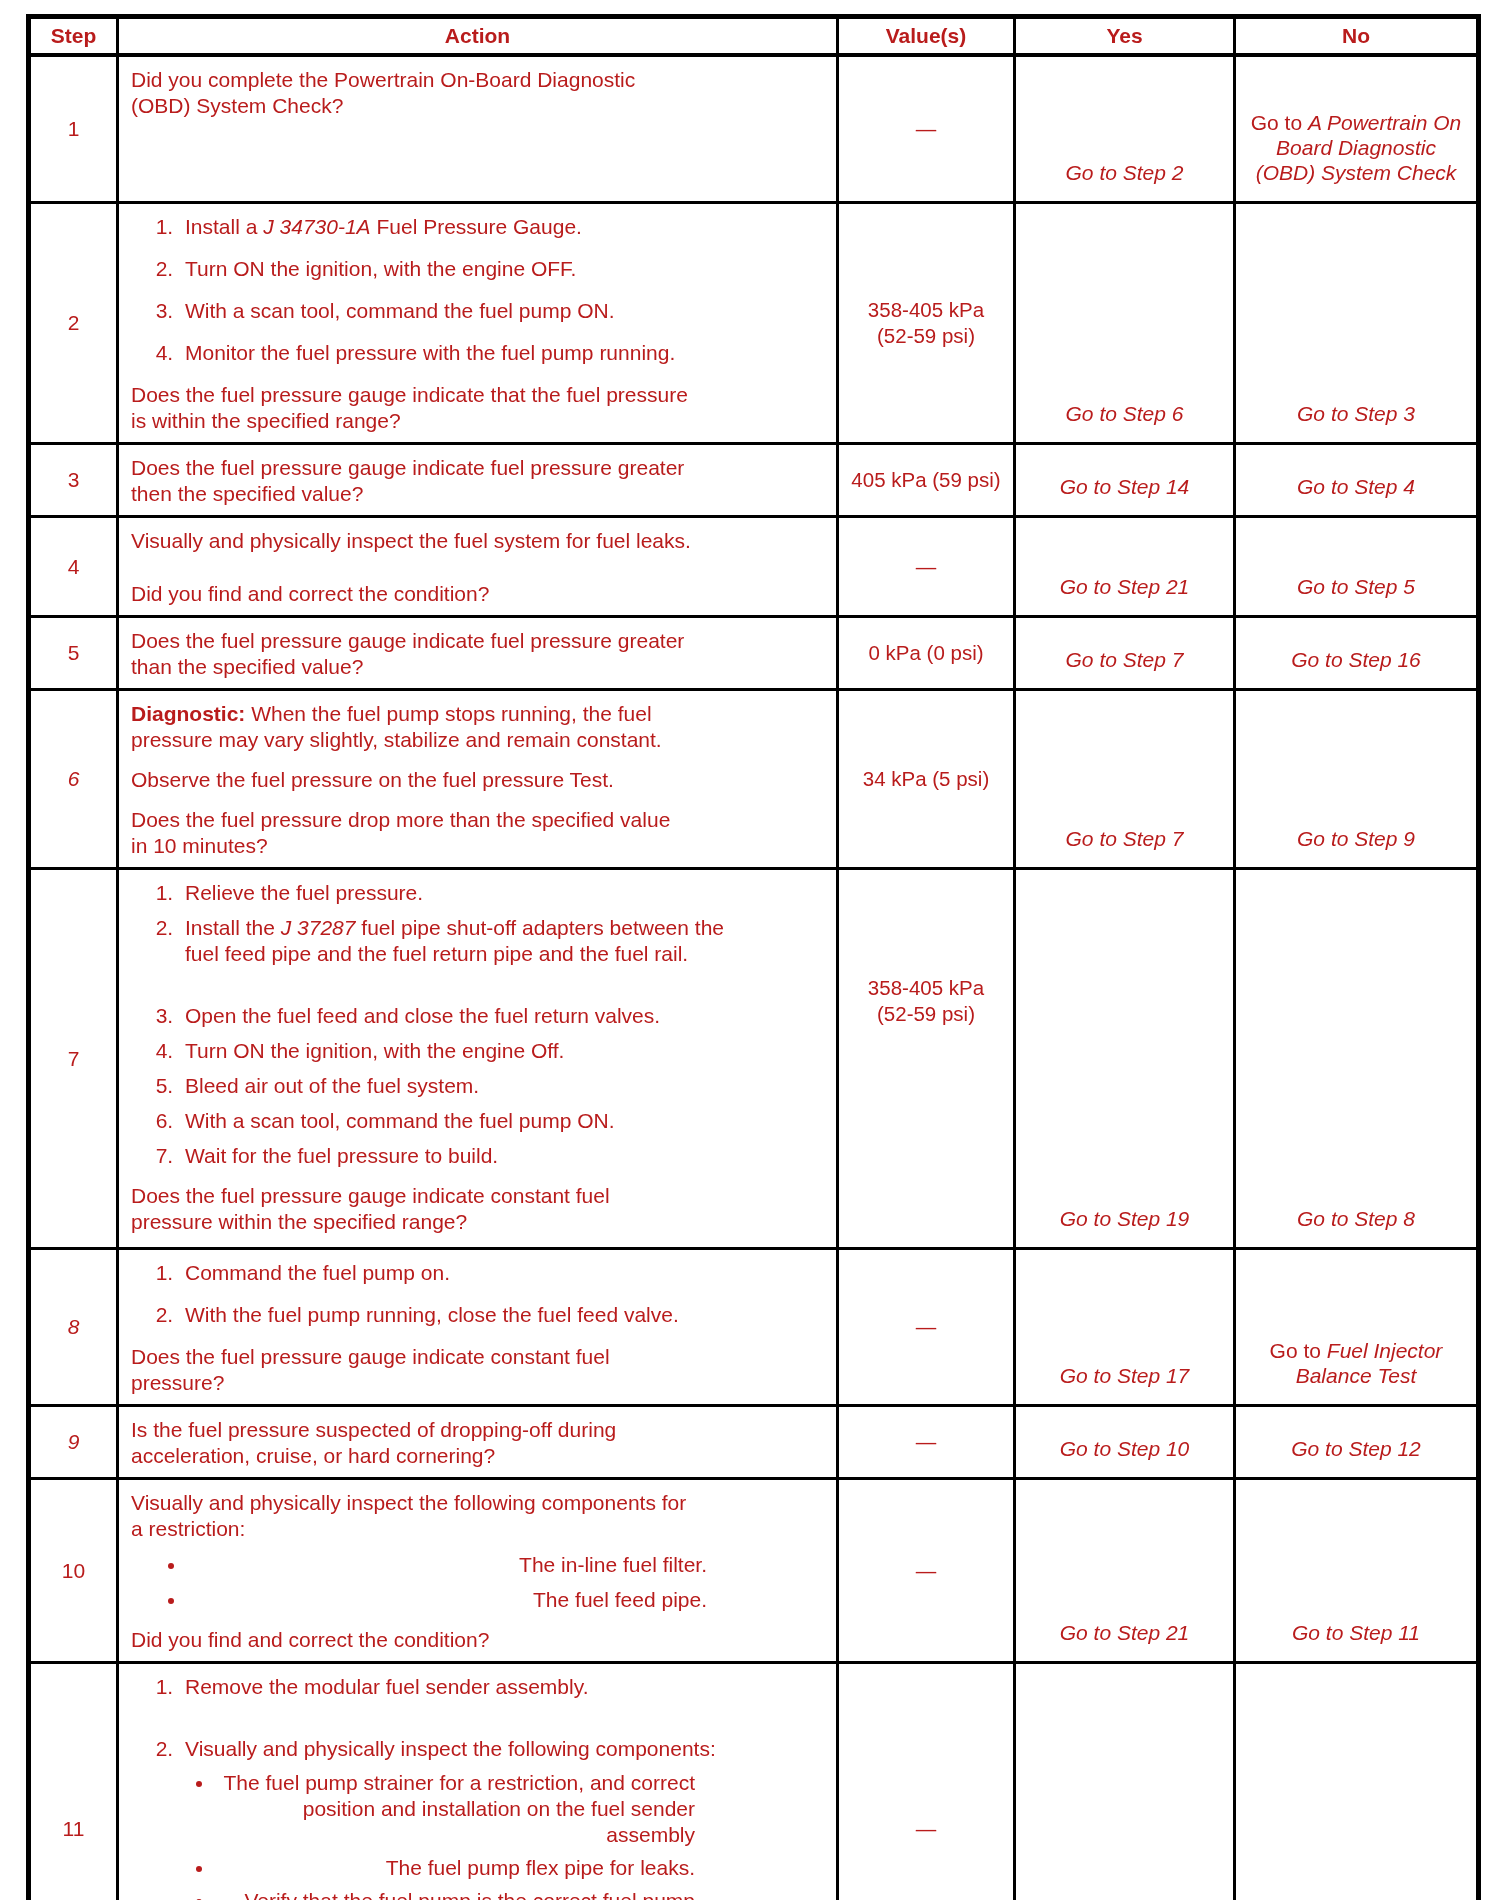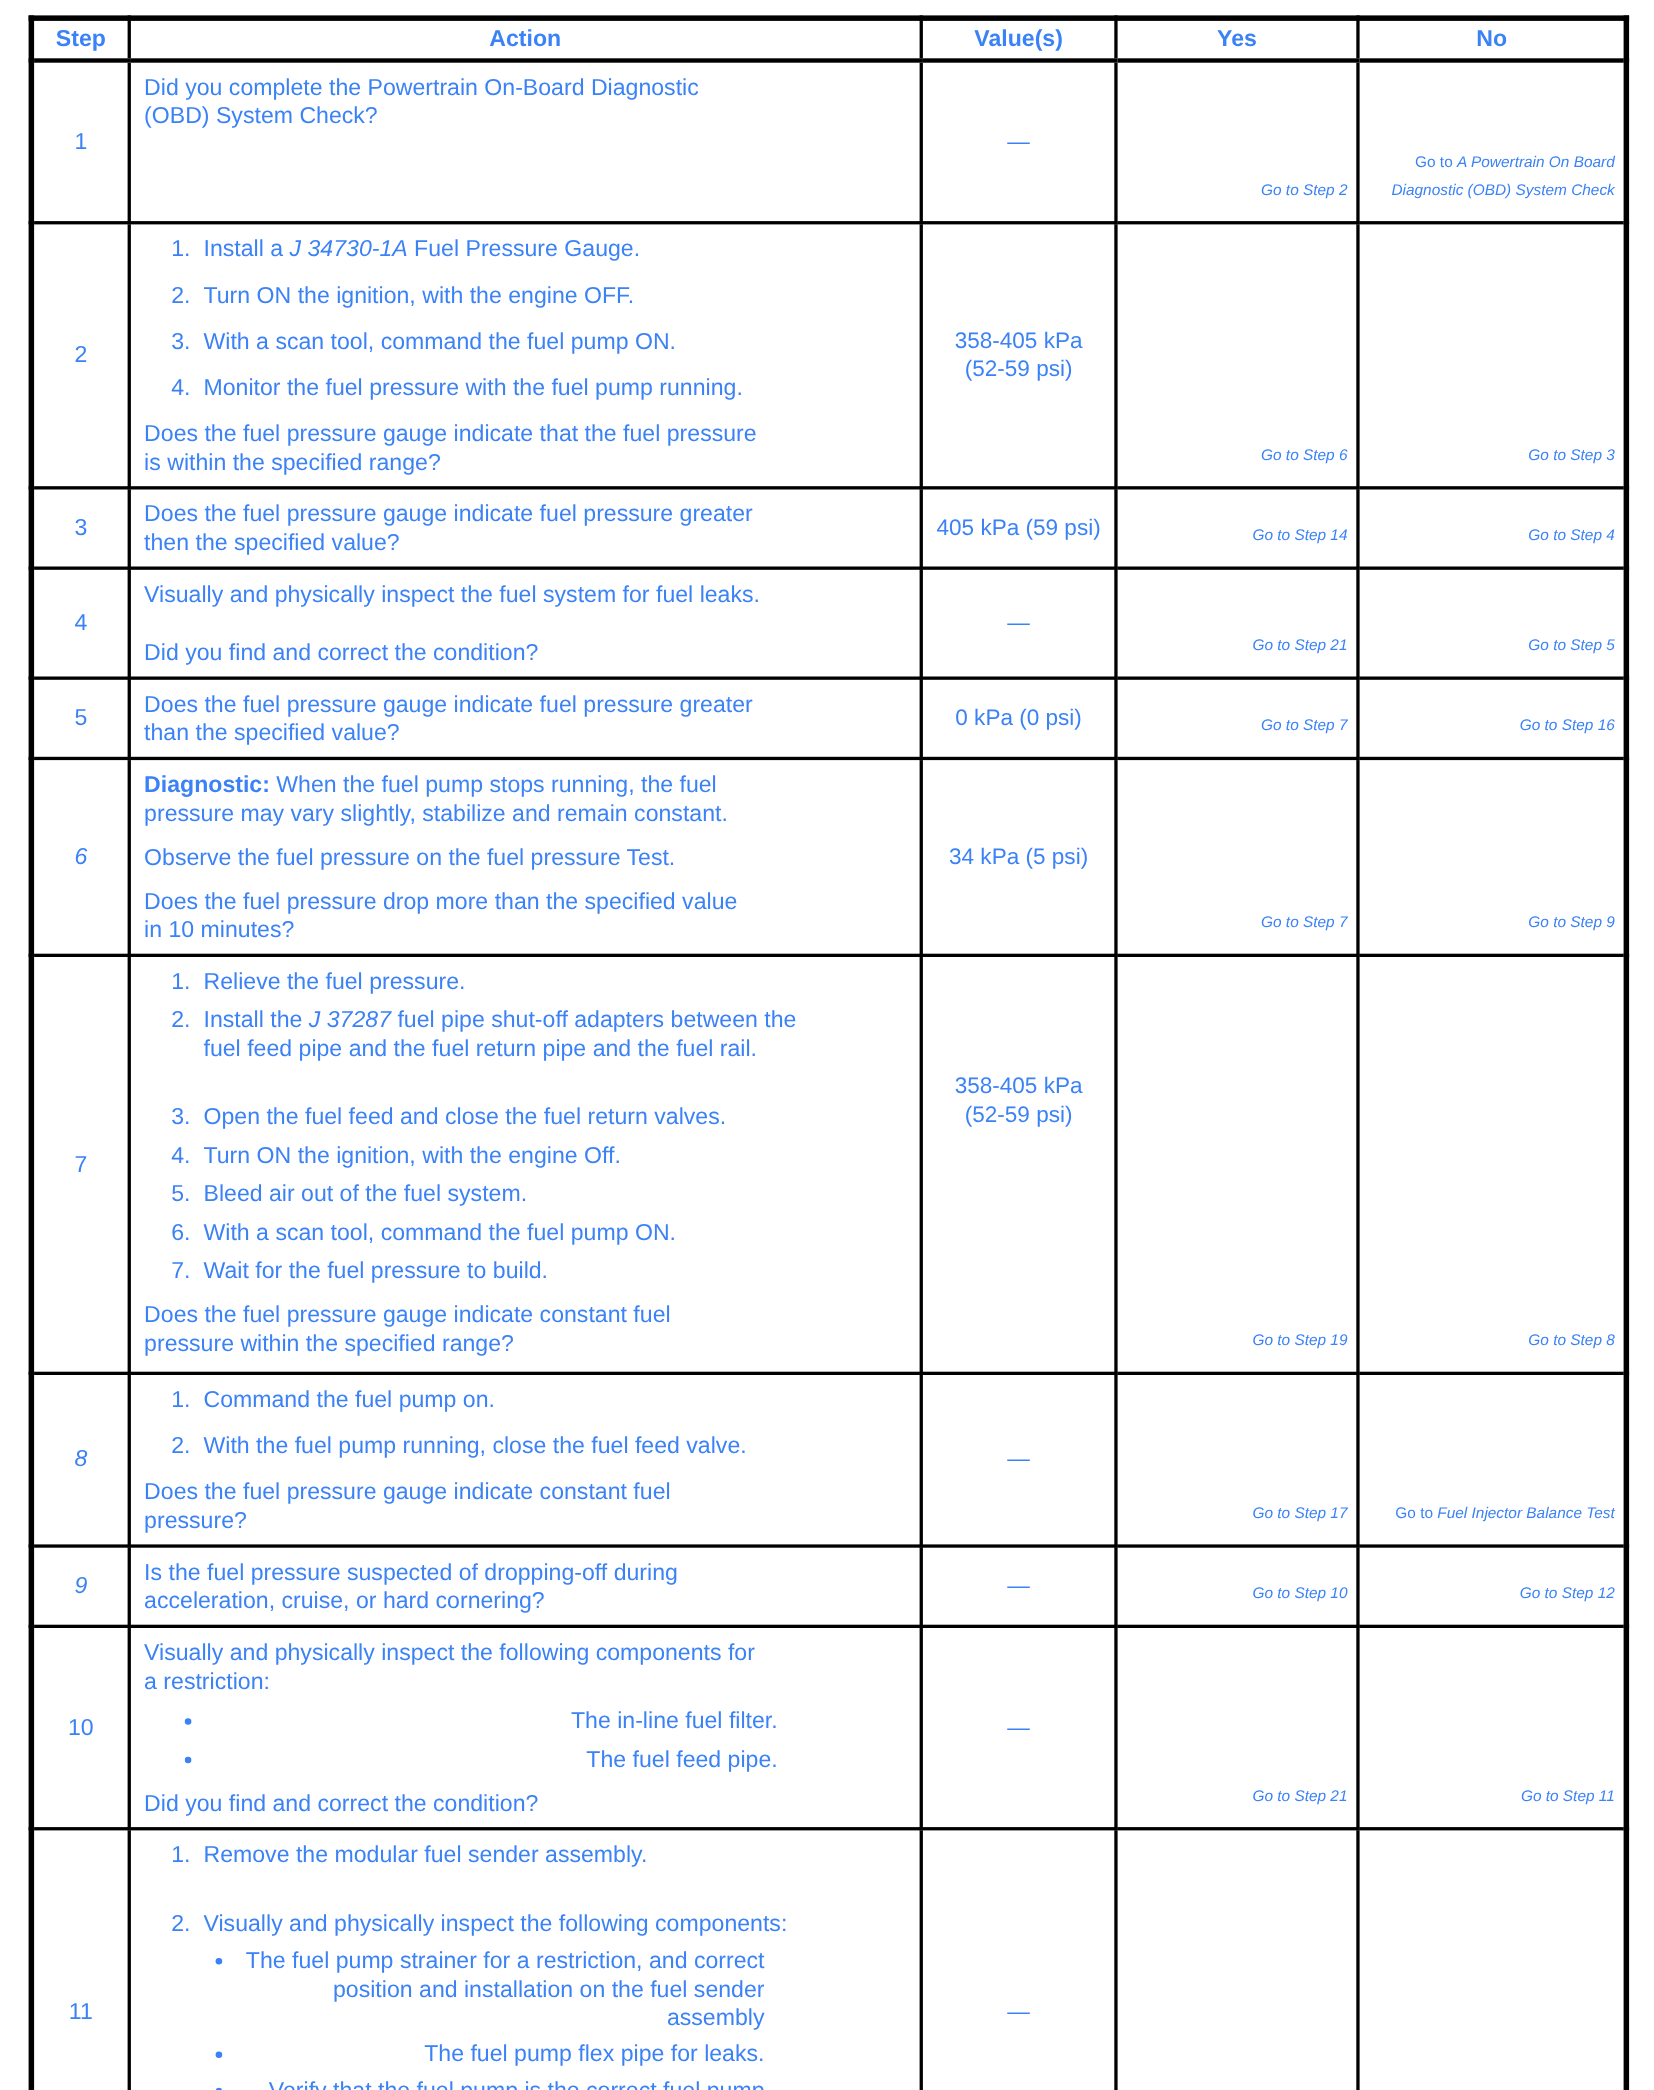--- a/index.html
+++ b/index.html
@@ -1,19 +1,19 @@
 <!DOCTYPE html>
 <html><head>
 <meta charset="utf-8">
 <style>
   * { margin:0; padding:0; box-sizing:border-box; }
   html,body { background:#e8e8e8; }
   .page {
     position:relative; width:1504px; height:1900px; background:#ffffff;
-    font-family:"Liberation Sans", sans-serif; color:#3b82f6; overflow:hidden;
+    font-family:"Liberation Sans", sans-serif; color:#b91c1c; overflow:hidden;
     margin:0 auto;
   }
   table.diag {
     position:absolute; left:26px; top:14px; width:1450px;
     border-collapse:collapse; table-layout:fixed;
     border:5px solid #000;
   }
   col.c-step  { width:89px;  }
   col.c-action{ width:720px; }
   col.c-value { width:177px; }
@@ -35,22 +35,22 @@
     vertical-align:top; padding:8px 6px 8px 12px;
     font-size:21px; line-height:26px;
   }
   td.action p { max-width:560px; }
   td.value {
     text-align:center; vertical-align:middle;
     font-size:20.5px; line-height:26px; padding:4px 4px;
   }
   td.value.vtop { vertical-align:top; padding-top:105px; }
   td.yes, td.no {
-    text-align:right; vertical-align:bottom;
-    font-size:14px; line-height:25px;
+    text-align:center; vertical-align:bottom;
+    font-size:21px; line-height:25px;
     padding:4px 8px 16px 8px;
   }
   .it { font-style:italic; }
   b.imp { font-weight:bold; }
 
   td.action ol { list-style:decimal; margin:2px 0 0 0; padding-left:48px; }
   td.action ol li { padding-left:6px; margin-bottom:9px; max-width:570px; }
   td.action ol.sp li { margin-bottom:16px; }
   li.gap-lg { margin-bottom:36px !important; }
 

